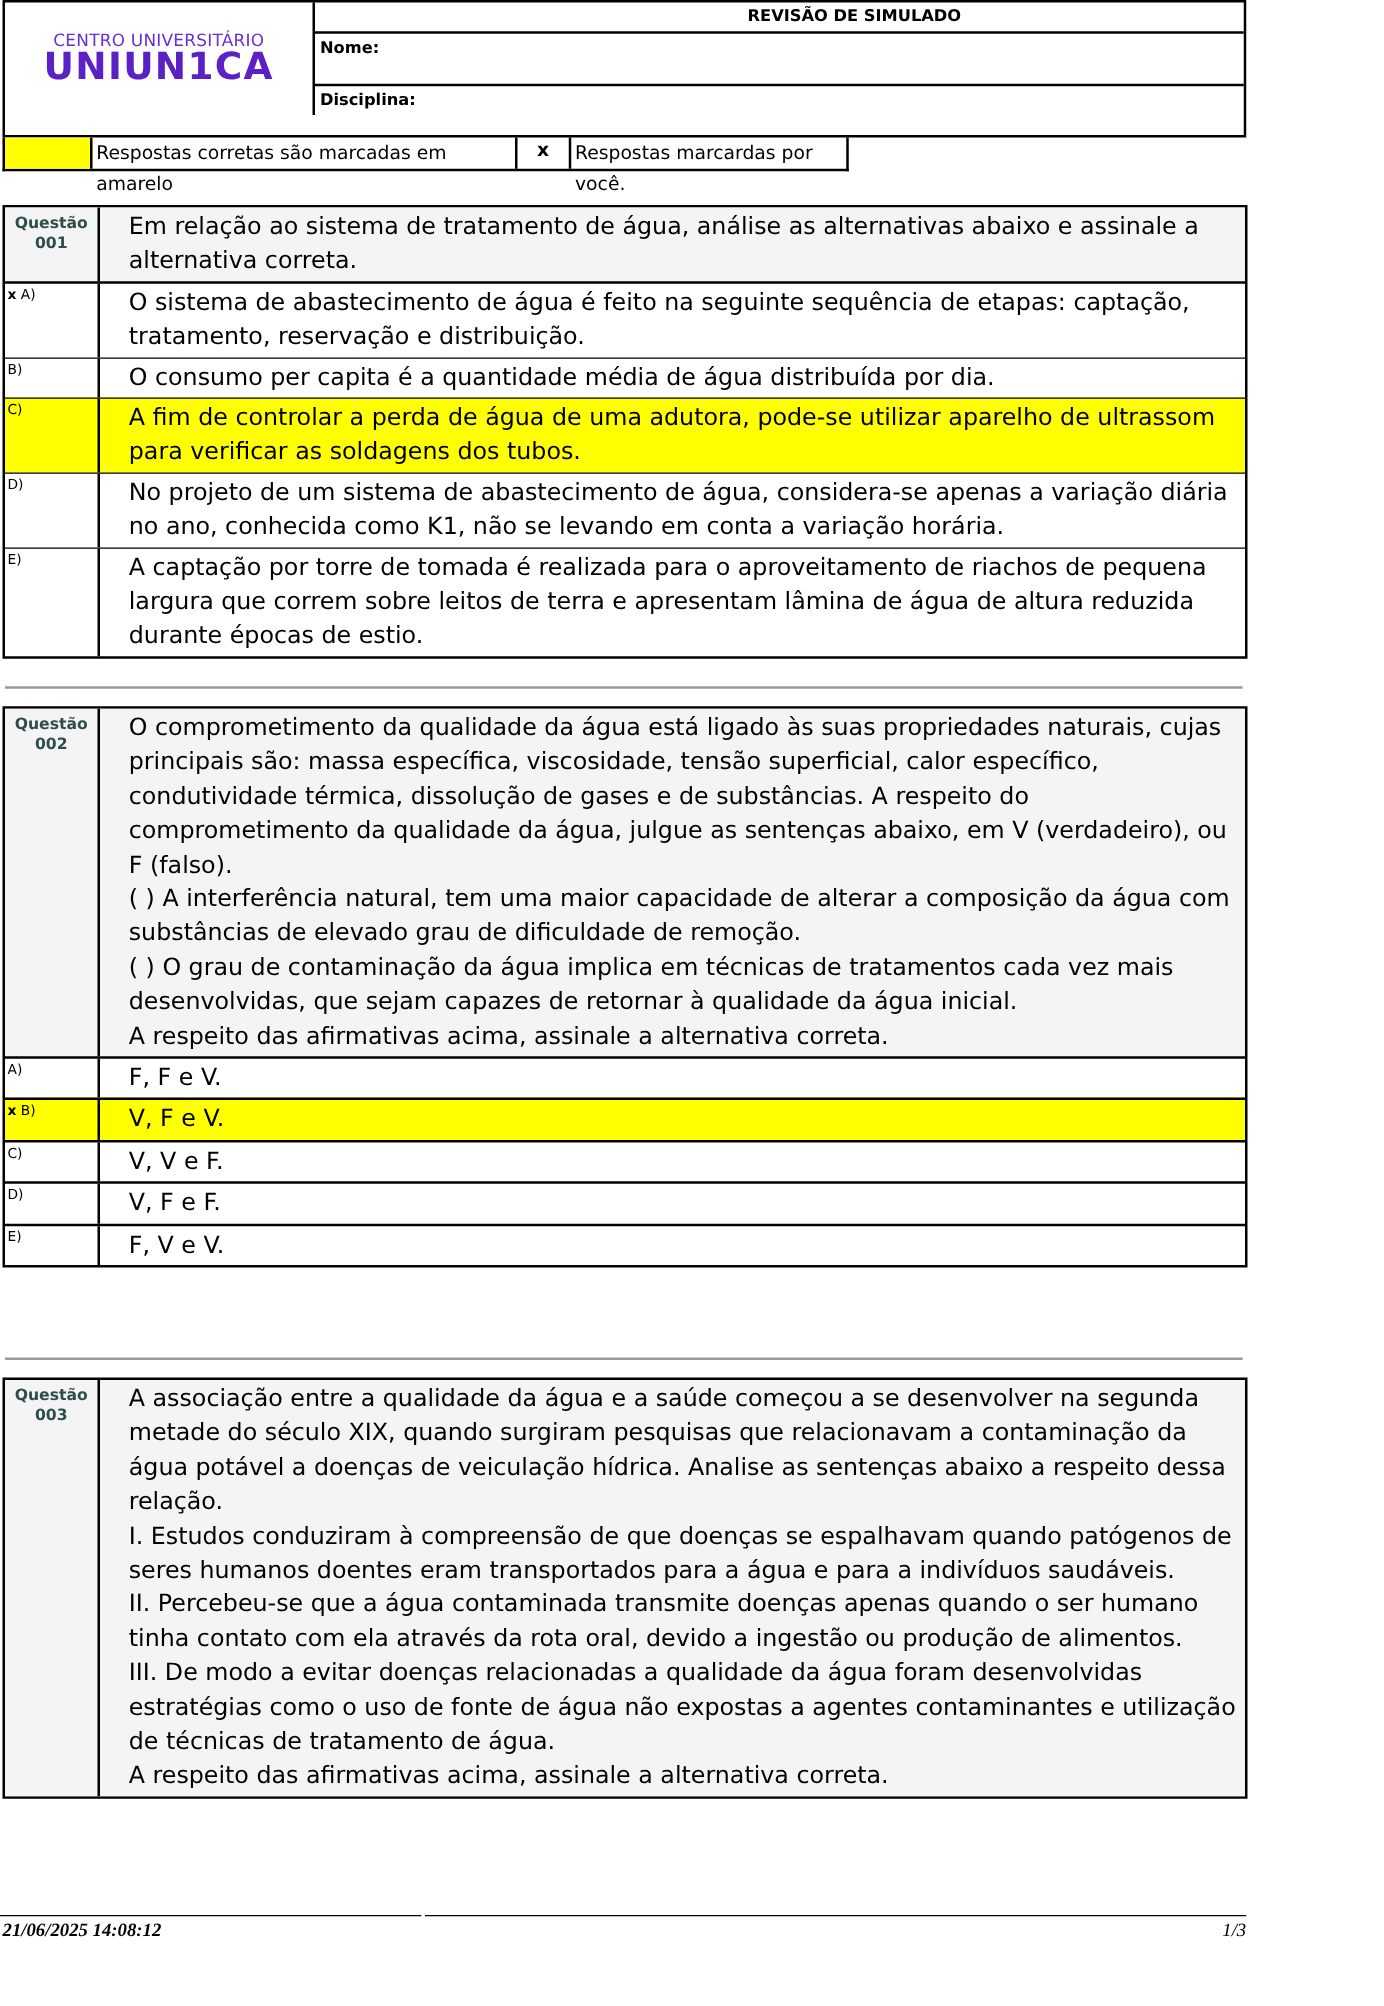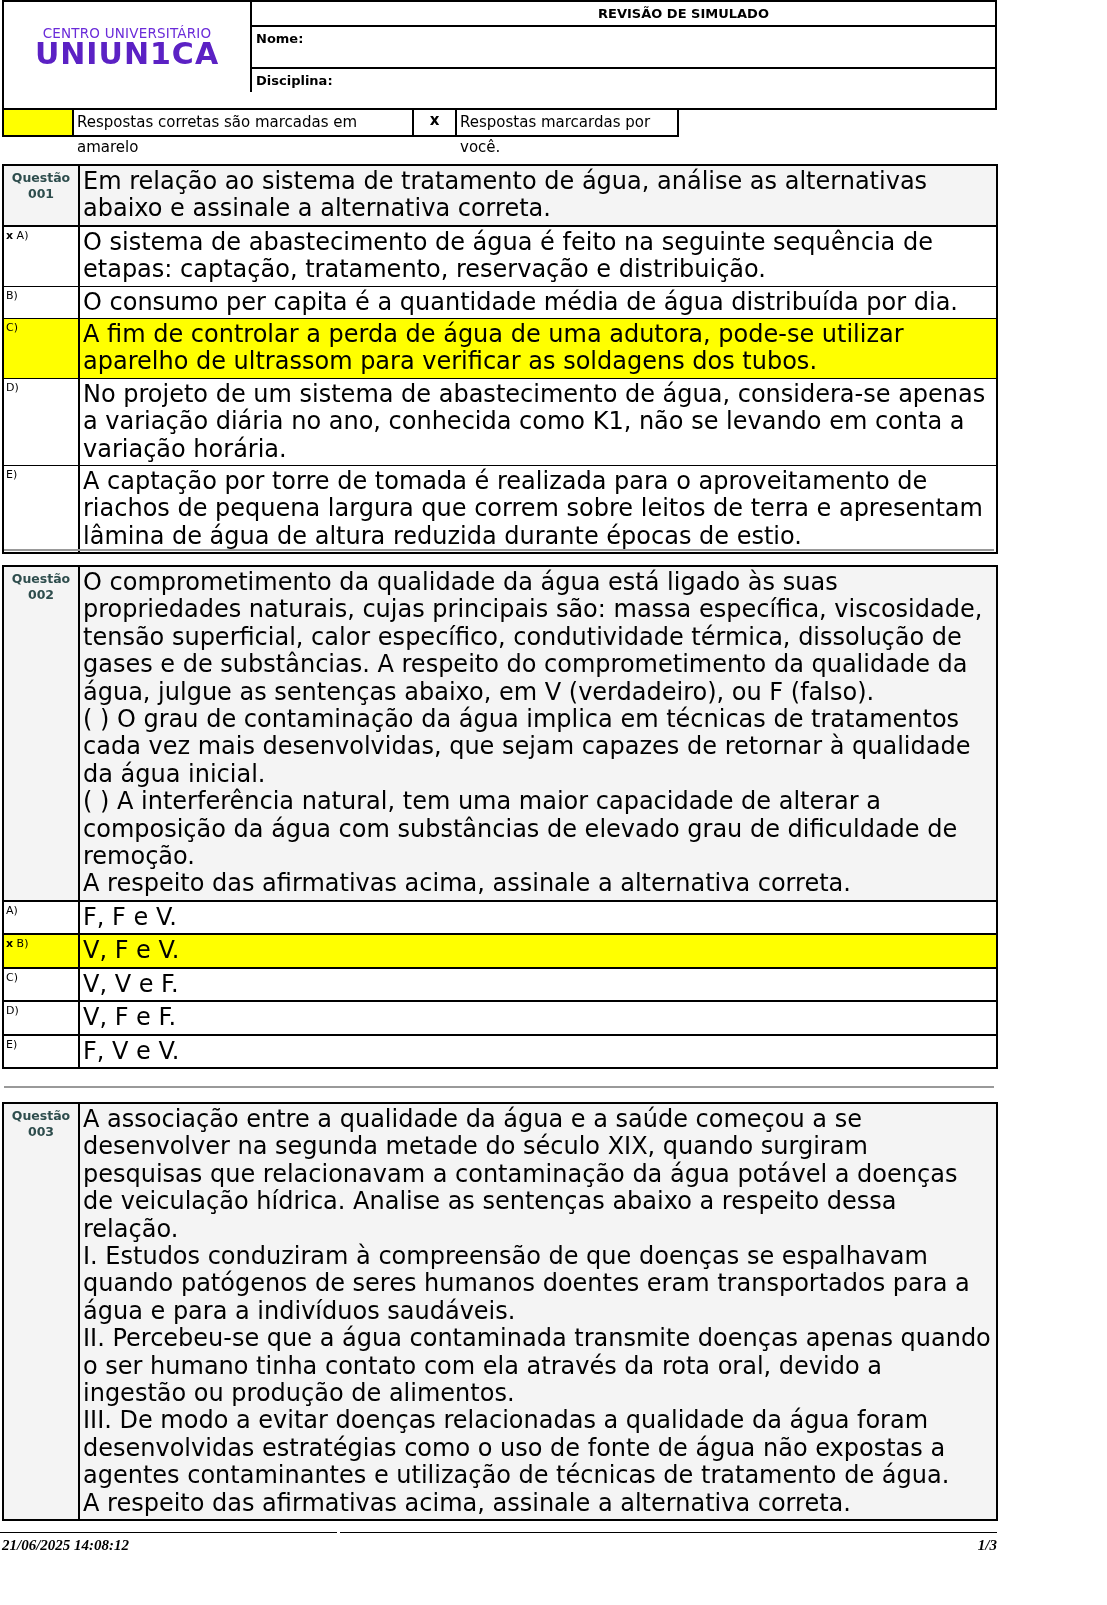--- a/index.html
+++ b/index.html
@@ -18,36 +18,36 @@
   
   .legend { position: absolute; left: 2px; top: 110px; height: 27px; display: flex; border: 2px solid #000; border-top: none; box-sizing: border-box; }
   .legend > div { height: 25px; box-sizing: border-box; font-size: 15px; line-height: 25px; }
   .lg-yellow { width: 70px; background: #ffff00; border-right: 2px solid #000; }
   .lg-text1 { width: 340px; padding-left: 3px; border-right: 2px solid #000; }
   .lg-x { width: 43px; text-align: center; font-weight: bold; border-right: 2px solid #000; line-height: 20px !important; }
   .lg-text2 { width: 220px; padding-left: 3px; }
 
   
   .q { position: absolute; left: 2px; width: 996px; border: 2px solid #000; box-sizing: border-box; }
-  .row { display: flex; border-top: 2px solid #000; }
+  .row { display: flex; border-top: 2px solid #000; gap: 20px; }
   .row.thin { border-top: 1px solid #000; }
   .row:first-child { border-top: none; }
   .lc { width: 76px; border-right: 2px solid #000; box-sizing: border-box; font-size: 11px; padding: 2px 2px; flex-shrink: 0; }
-  .rc { flex: 1; font-size: 24px; line-height: 27.4px; padding: 2px 4px 2px 3px; box-sizing: border-box; }
+  .rc { flex: 1; font-size: 19px; line-height: 27.4px; padding: 2px 4px 2px 3px; box-sizing: border-box; }
   .row.stem { background: #f4f4f4; }
   .row.stem .lc { text-align: center; color: #2e4d4d; font-weight: bold; font-size: 12.5px; line-height: 16px; padding-top: 4px; }
   .row.correct { background: #ffff00; }
   .mark { font-weight: bold; }
   .sep { position: absolute; left: 4px; width: 990px; height: 0; border-top: 2px solid #999; }
 
   
   .foot-line1 { position: absolute; left: 0; top: 1532px; width: 337px; border-top: 1px solid #000; }
   .foot-line2 { position: absolute; left: 340px; top: 1532px; width: 657px; border-top: 1px solid #000; }
   .foot-date { position: absolute; left: 2px; top: 1537px; font-family: "Liberation Serif", serif; font-style: italic; font-weight: bold; font-size: 15px; }
-  .foot-page { position: absolute; right: 110px; top: 1537px; font-family: "Liberation Serif", serif; font-style: italic; font-weight: bold; font-size: 15px; }
+  .foot-page { position: absolute; right: 110px; top: 1537px; font-family: "Liberation Serif", serif; font-style: italic; font-weight: normal; font-size: 15px; }
 </style>
 </head>
 <body>
 
 <div class="hdr">
   <div class="logo-cell">
     <div class="logo-top">CENTRO UNIVERSITÁRIO</div>
     <div class="logo-main">UNIUN1CA</div>
   </div>
   <div class="hdr-title">REVISÃO DE SIMULADO</div>
@@ -102,22 +102,22 @@
 <div class="sep" style="top:549px;"></div>
 
 <div class="q" style="top:565px;">
   <div class="row stem">
     <div class="lc">
       <div>Questão</div>
       <div>002</div>
     </div>
     <div class="rc">
       <div>O comprometimento da qualidade da água está ligado às suas propriedades naturais, cujas principais são: massa específica, viscosidade, tensão superficial, calor específico, condutividade térmica, dissolução de gases e de substâncias. A respeito do comprometimento da qualidade da água, julgue as sentenças abaixo, em V (verdadeiro), ou F (falso).</div>
+      <div>( ) A interferência natural, tem uma maior capacidade de alterar a composição da água com substâncias de elevado grau de dificuldade de remoção.</div>
       <div>( ) O grau de contaminação da água implica em técnicas de tratamentos cada vez mais desenvolvidas, que sejam capazes de retornar à qualidade da água inicial.</div>
-      <div>( ) A interferência natural, tem uma maior capacidade de alterar a composição da água com substâncias de elevado grau de dificuldade de remoção.</div>
       <div>A respeito das afirmativas acima, assinale a alternativa correta.</div>
     </div>
   </div>
   <div class="row">
     <div class="lc"><span class="mark"></span><span>A)</span></div>
     <div class="rc">F, F e V.</div>
   </div>
   <div class="row correct">
     <div class="lc"><span class="mark">x</span> <span>B)</span></div>
     <div class="rc">V, F e V.</div>

